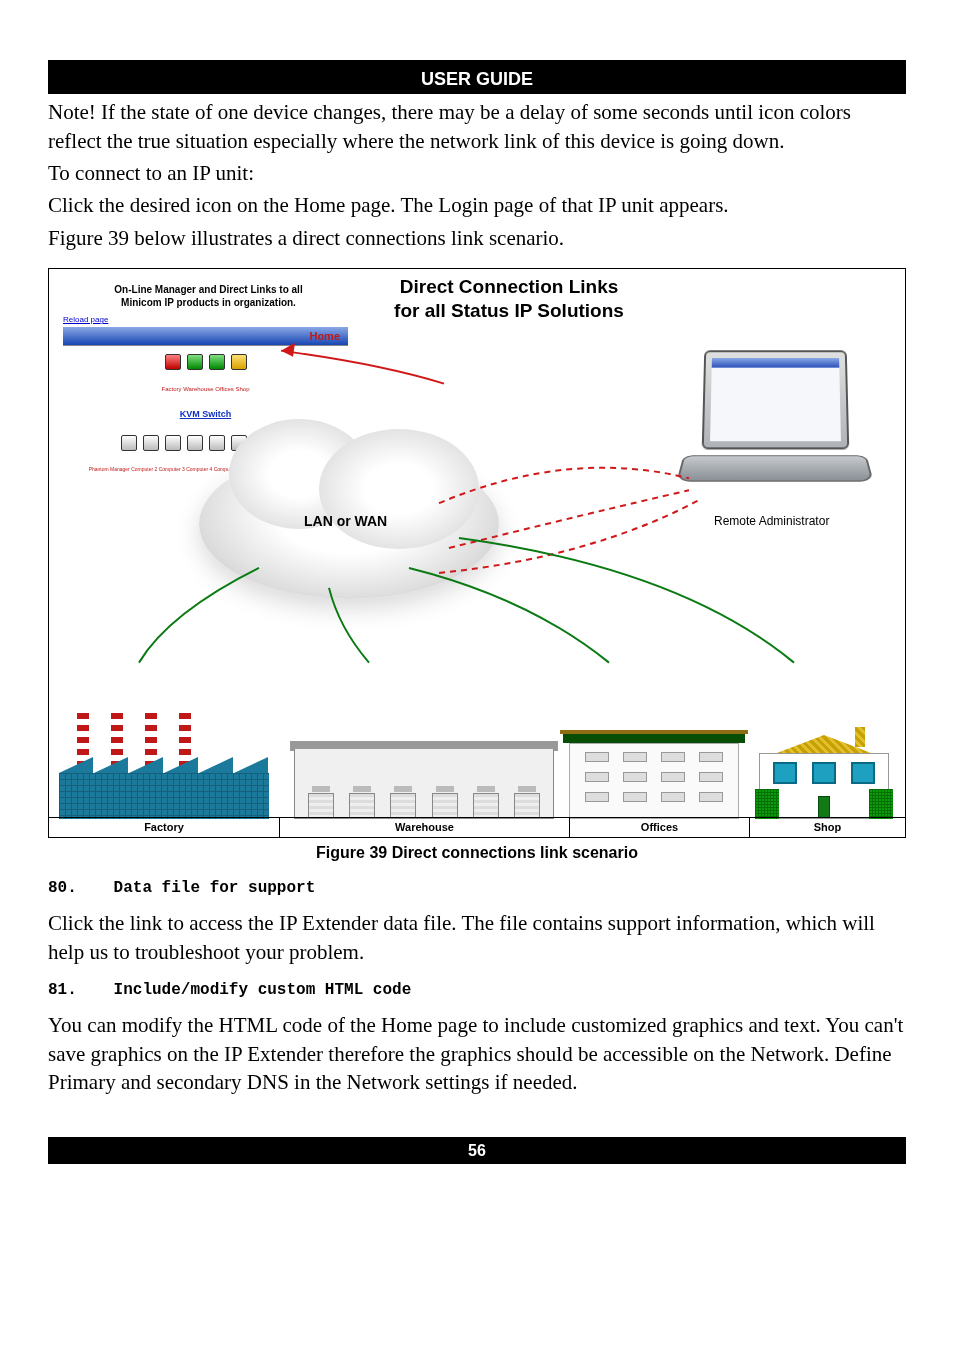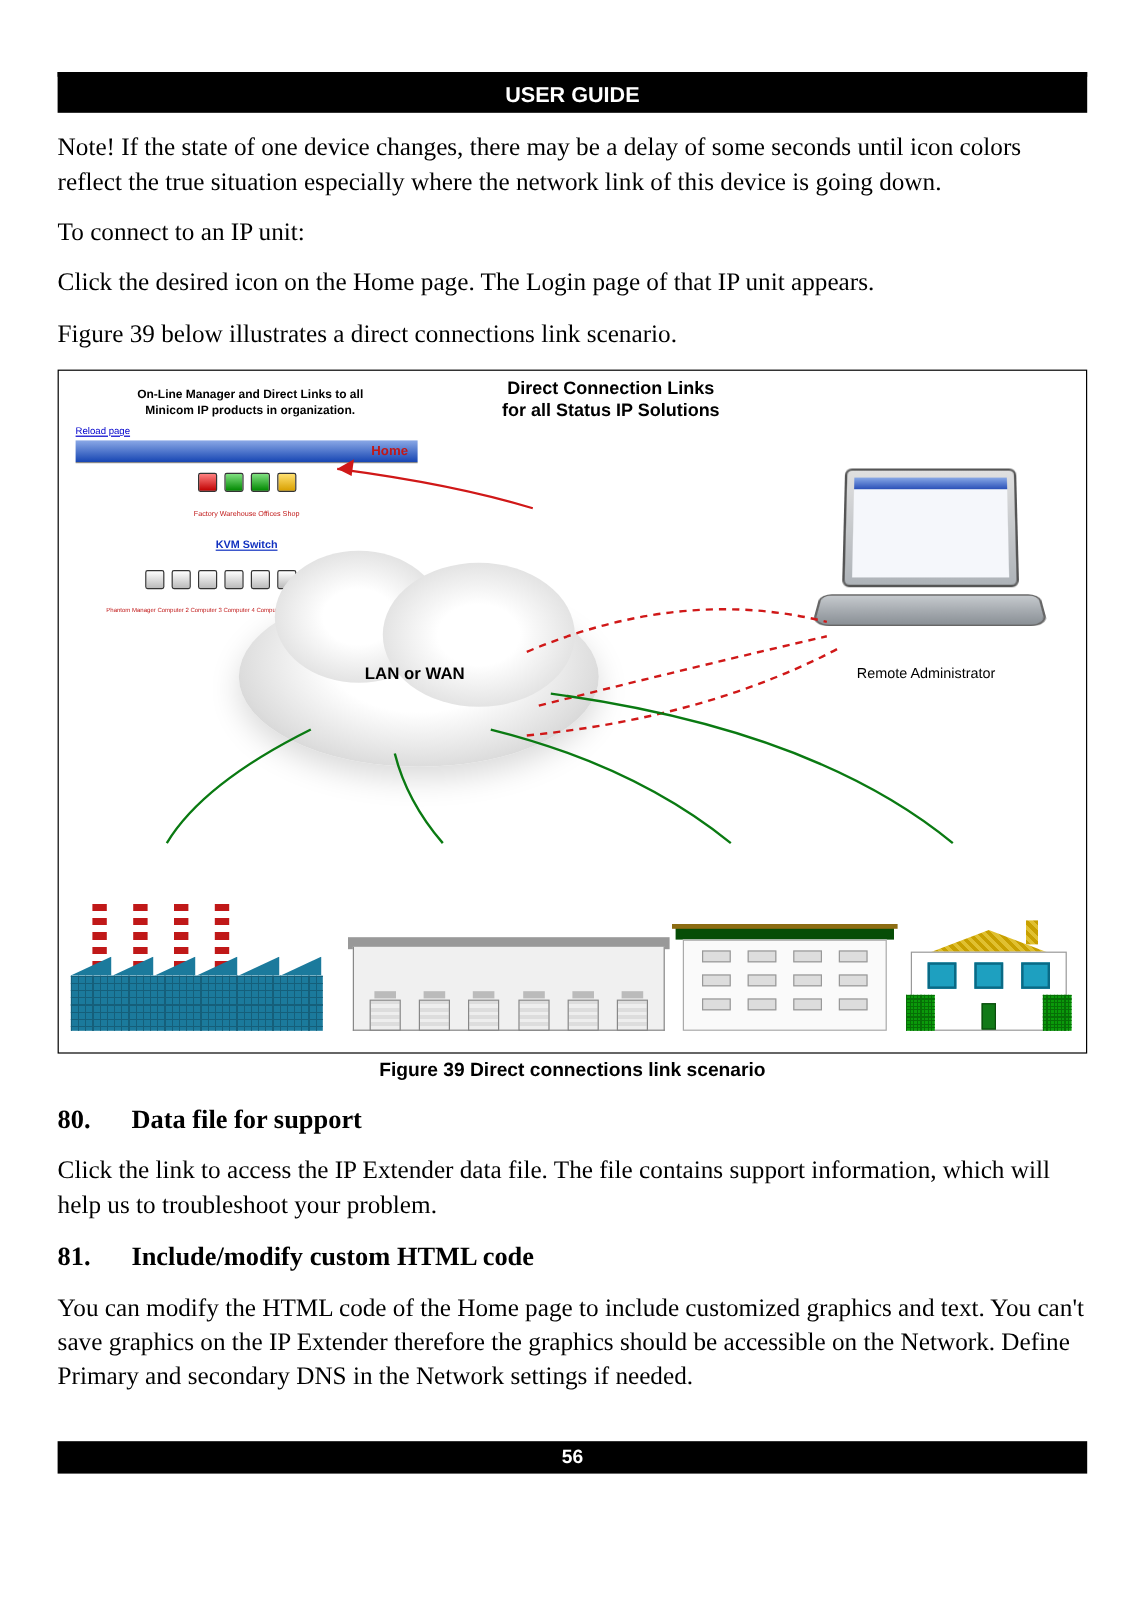--- a/index.html
+++ b/index.html
@@ -16,52 +16,52 @@
   .black-bar {
     background: #000;
     color: #fff;
     font-family: Arial, Helvetica, sans-serif;
     font-weight: bold;
     text-align: center;
     padding: 2px 0;
   }
   .header-bar { font-size: 18px; padding: 3px 0; border-top: 4px solid #000; }
   .footer-bar { font-size: 16px; margin-top: 40px; padding: 3px 0; }
-  p { margin: 14px 0; }
+  p { margin: 4px 0; }
   .figure-wrap {
     border: 1.5px solid #000;
     margin: 16px 0 4px 0;
     position: relative;
     width: 100%;
     height: 570px;
     font-family: Arial, Helvetica, sans-serif;
     overflow: hidden;
     background: #fff;
   }
   .figure-caption {
     text-align: center;
     font-family: Arial, Helvetica, sans-serif;
     font-weight: bold;
     font-size: 16px;
     margin-bottom: 8px;
   }
   h2.section {
-    font-family: Liberation Serif, serif;
-    font-weight: bold;
-    font-size: 22px;
+    font-family: Liberation Mono, monospace;
+    font-weight: bold;
+    font-size: 16px;
     margin: 14px 0 10px 0;
   }
   h2.section .num { display: inline-block; min-width: 56px; }
   
   .fig-title {
     position: absolute;
     top: 6px; left: 300px; width: 320px;
     text-align: center;
     font-weight: bold;
-    font-size: 15px;
+    font-size: 19px;
     line-height: 1.25;
   }
   .online-box {
     position: absolute;
     top: 14px; left: 22px;
     width: 275px;
     font-size: 10px;
     font-weight: bold;
     text-align: center;
     line-height: 1.3;
@@ -400,20 +400,26 @@
             <div class="shwin"></div>
             <div class="shwin"></div>
             <div class="shwin"></div>
           </div>
         <div class="shdoor"></div>
       </div>
       <div class="hedge l"></div>
         <div class="hedge r"></div>
     </div>
 
+    <div class="bld-label-row">
+      <div class="lbl lbl-factory">Factory</div>
+      <div class="lbl lbl-warehouse">Warehouse</div>
+      <div class="lbl lbl-offices">Offices</div>
+      <div class="lbl lbl-shop">Shop</div>
+    </div>
   </div>
 </div>
 <div class="figure-caption">Figure 39 Direct connections link scenario</div>
 
 <h2 class="section">
   <span class="num">80.</span>
   <span>Data file for support</span>
 </h2>
 <p>Click the link to access the IP Extender data file. The file contains support information, which will help us to troubleshoot your problem.</p>
 

